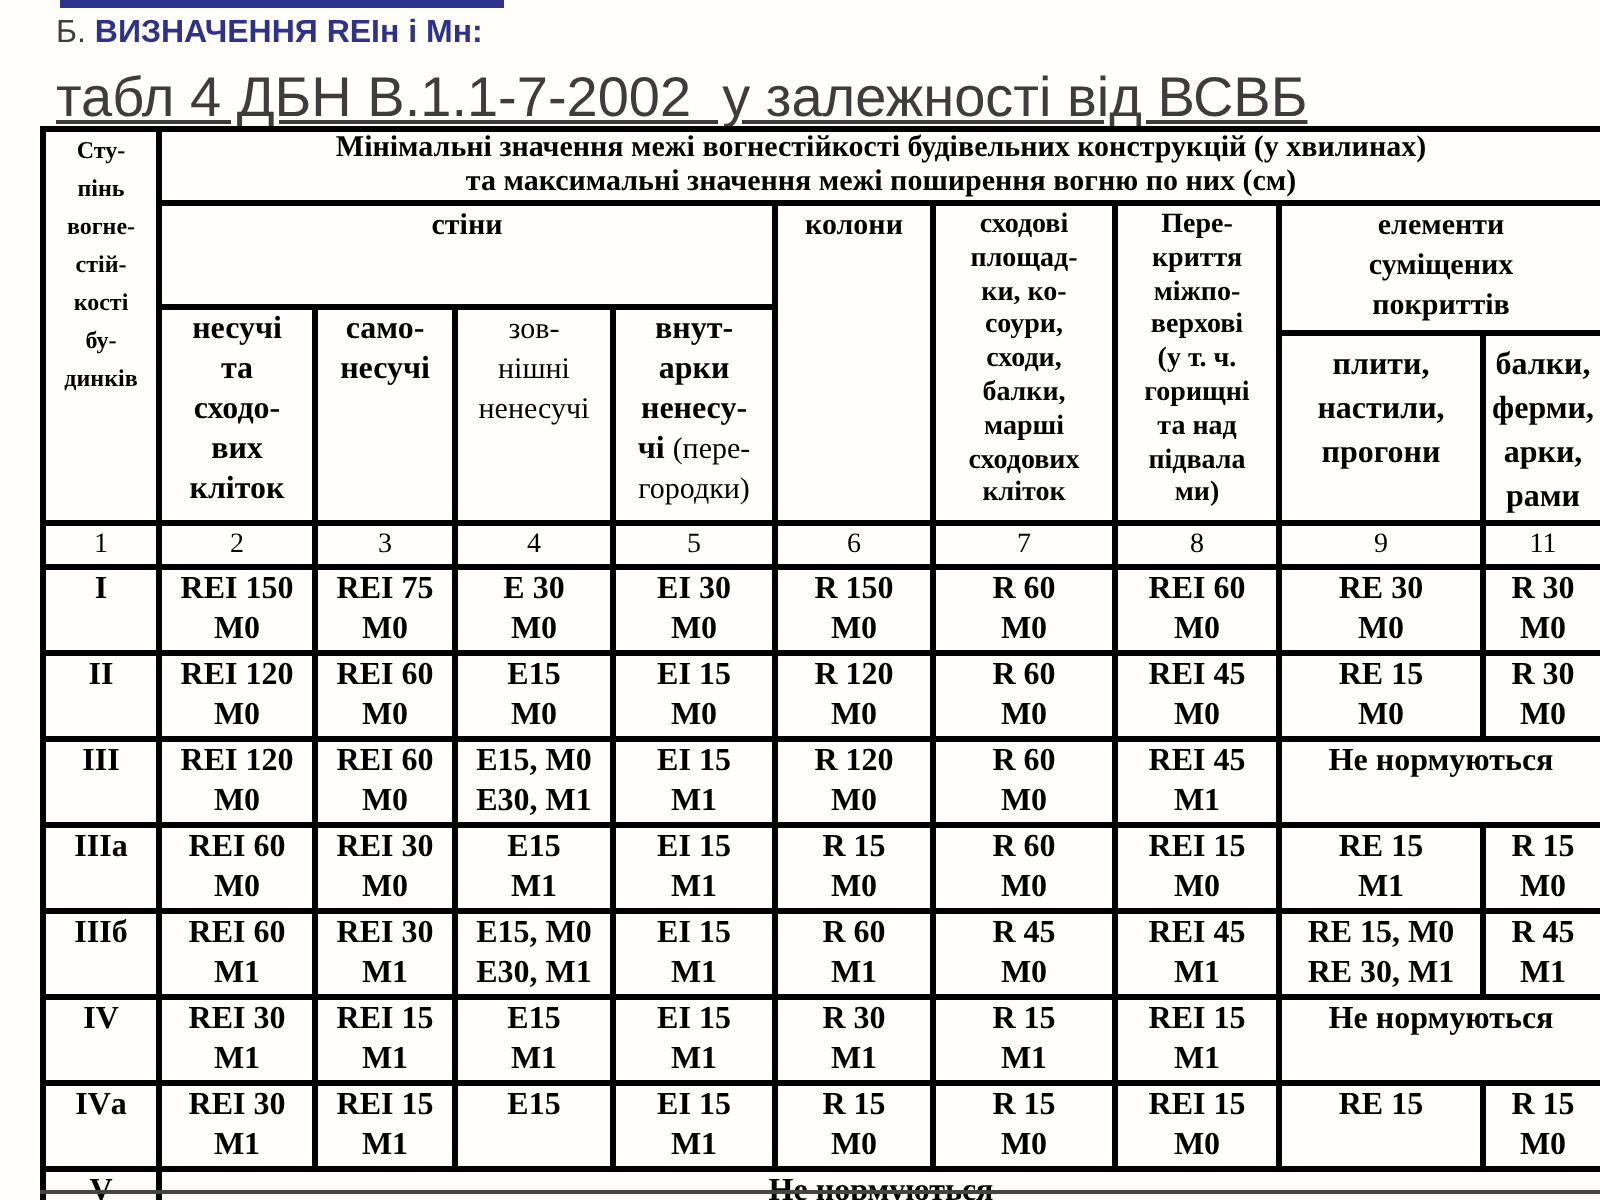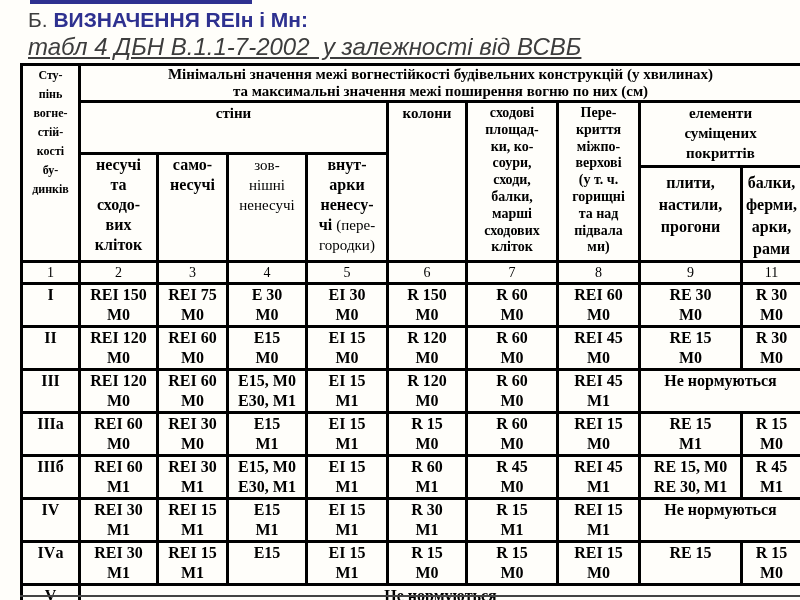--- a/index.html
+++ b/index.html
@@ -11,29 +11,29 @@
     font-family:"Liberation Serif", serif;
     color:#000;
   }
   .top-bar {
     position:absolute; left:30px; top:0; width:222px; height:4px;
     background:var(--navy,#2e3190);
   }
   .title-line {
     position:absolute; left:28px; top:8px;
     font-family:"Liberation Sans", sans-serif;
-    font-size:21px; white-space:pre;
+    font-size:16px; white-space:pre;
   }
   .t-prefix { color:var(--dark,#3d3d3d); font-weight:normal; }
   .t-main   { color:var(--navy,#2e3190); font-weight:bold; }
   .subtitle {
     position:absolute; left:28px; top:33px;
     font-family:"Liberation Sans", sans-serif;
-    font-size:24px; color:var(--dark,#3d3d3d);
-    text-decoration:underline; white-space:pre;font-style:italic;
+    font-size:28px; color:var(--dark,#3d3d3d);
+    text-decoration:underline; white-space:pre;
   }
   table.fire-table {
     position:absolute; left:20px; top:63px;
     width:780px; table-layout:fixed;
     border-collapse:collapse;
   }
   .fire-table th, .fire-table td {
     border:3px solid #000;
     text-align:center; padding:0;
     overflow:hidden;

